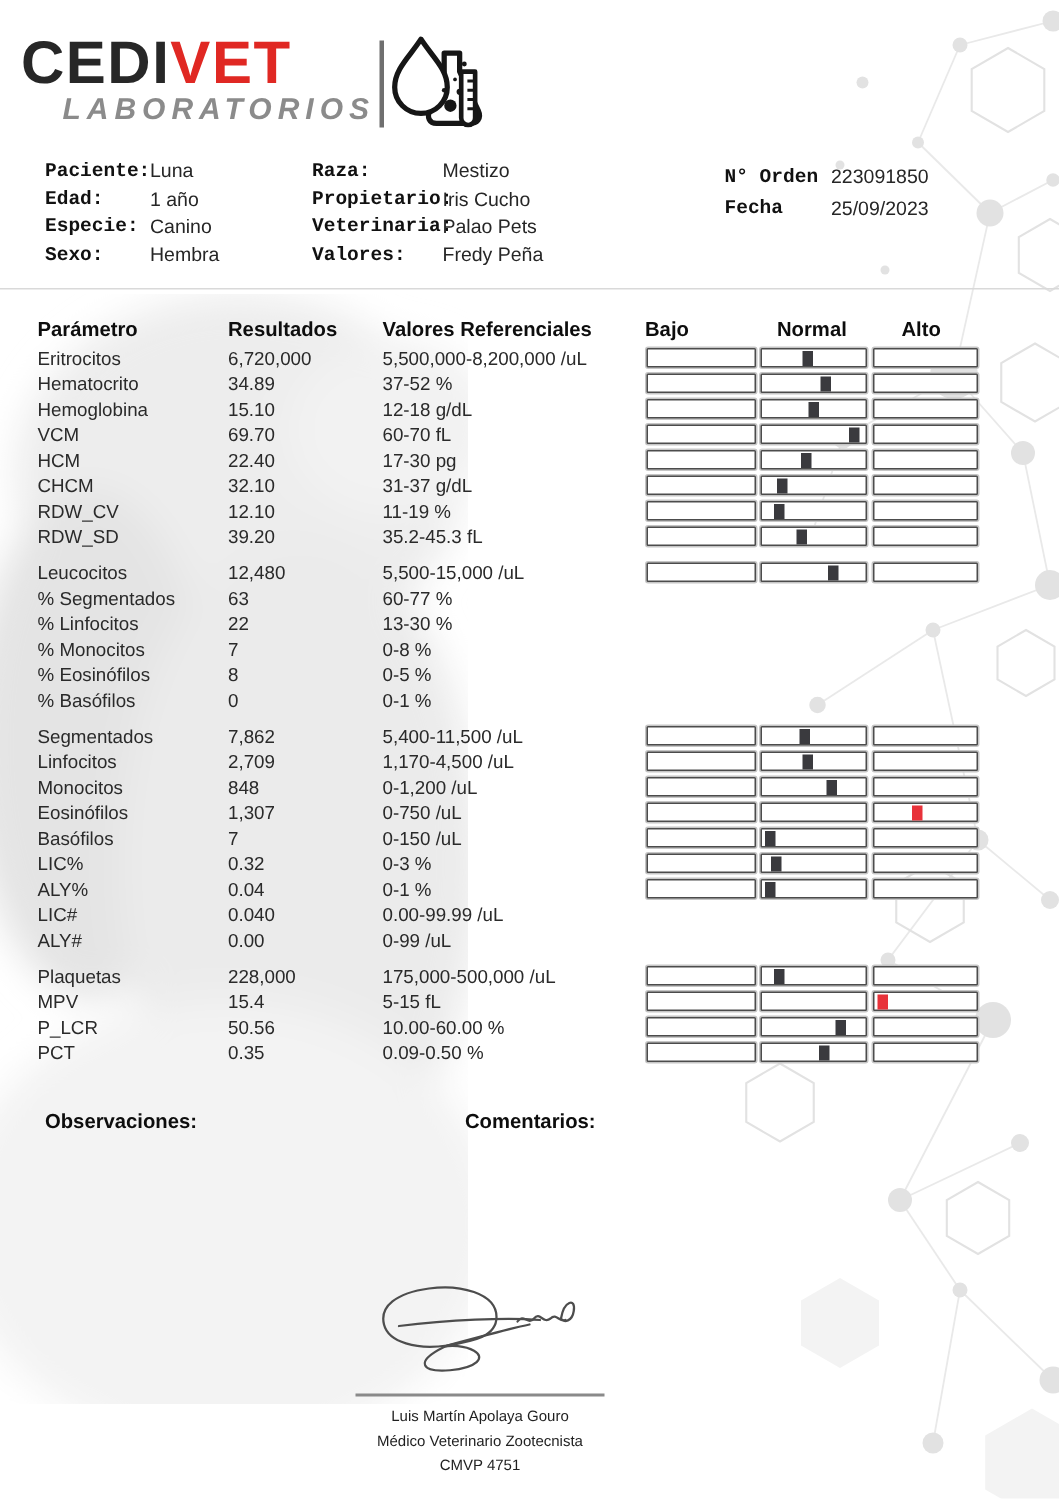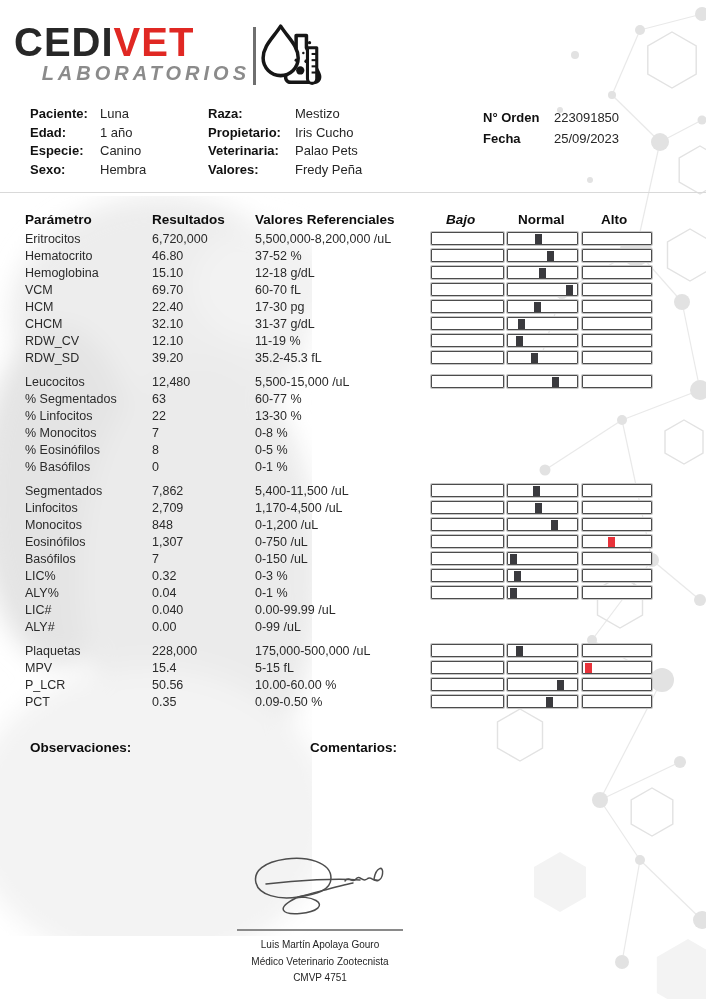--- a/index.html
+++ b/index.html
@@ -17,30 +17,30 @@
   .brand-tagline{font-size:20px;font-weight:700;font-style:italic;color:#8b8b8b;letter-spacing:4px;text-align:right;width:236px;margin-top:-2px;}
   .brand-divider{position:absolute;left:253px;top:27px;width:3px;height:58px;background:#6f6f6f;}
   .brand-icon{position:absolute;left:261px;top:22px;}
   
   .info-col{position:absolute;font-size:13px;}
   .info-a{left:30px;top:104px;}
   .info-b{left:208px;top:104px;}
   .info-c{left:483px;top:107px;}
   .info-row{display:flex;height:18.7px;align-items:center;}
   .info-c .info-row{height:21px;}
-  .info-label{font-weight:700;color:#111;}
+  .info-label{font-weight:700;color:#111;font-family:Liberation Mono, monospace;}
   .info-a .info-label{width:70px;}
   .info-b .info-label{width:87px;}
   .info-c .info-label{width:71px;}
   .info-value{color:#262626;}
   
   .t-head{position:absolute;top:211px;left:0;width:706px;height:17px;font-size:13.5px;font-weight:700;color:#0d0d0d;}
   .t-head span{position:absolute;top:0;line-height:17px;}
   .h-param{left:25px;} .h-result{left:152px;} .h-ref{left:255px;}
-  .h-low{left:446px;font-style:italic;} .h-normal{left:518px;} .h-high{left:601px;}
+  .h-low{left:430px;} .h-normal{left:518px;} .h-high{left:601px;}
   .t-blocks{position:absolute;left:0;top:230px;width:706px;}
   .t-block + .t-block{margin-top:7px;}
   .t-row{display:flex;height:17px;align-items:center;font-size:12.5px;color:#2a2a2a;}
   .c-param{margin-left:25px;width:127px;}
   .c-result{width:103px;}
   .c-ref{width:176px;}
   .c-bars{display:flex;width:224px;}
   .range-box{position:relative;height:13px;box-sizing:border-box;background:#fff;border:1.6px solid #4c4c4c;box-shadow:0 0 0 1px #c6c6c6;border-radius:1px;}
   .box-low{width:73px;} .box-normal{width:71px;margin-left:3px;} .box-high{width:70px;margin-left:4px;}
   .marker{position:absolute;top:0.5px;bottom:0.5px;width:7px;background:#3a3a3e;}
@@ -226,21 +226,21 @@
     <span class="c-bars">
       <span class="range-box box-low"></span>
       <span class="range-box box-normal">
             <span class="marker" style="left: 27.4px; background: rgb(58, 58, 62);"></span>
           </span>
       <span class="range-box box-high"></span>
     </span>
   </div>
       <div class="t-row">
     <span class="c-param">Hematocrito</span>
-    <span class="c-result">46.80</span>
+    <span class="c-result">34.89</span>
     <span class="c-ref">37-52 %</span>
     <span class="c-bars">
       <span class="range-box box-low"></span>
       <span class="range-box box-normal">
             <span class="marker" style="left: 38.9px; background: rgb(58, 58, 62);"></span>
           </span>
       <span class="range-box box-high"></span>
     </span>
   </div>
       <div class="t-row">

